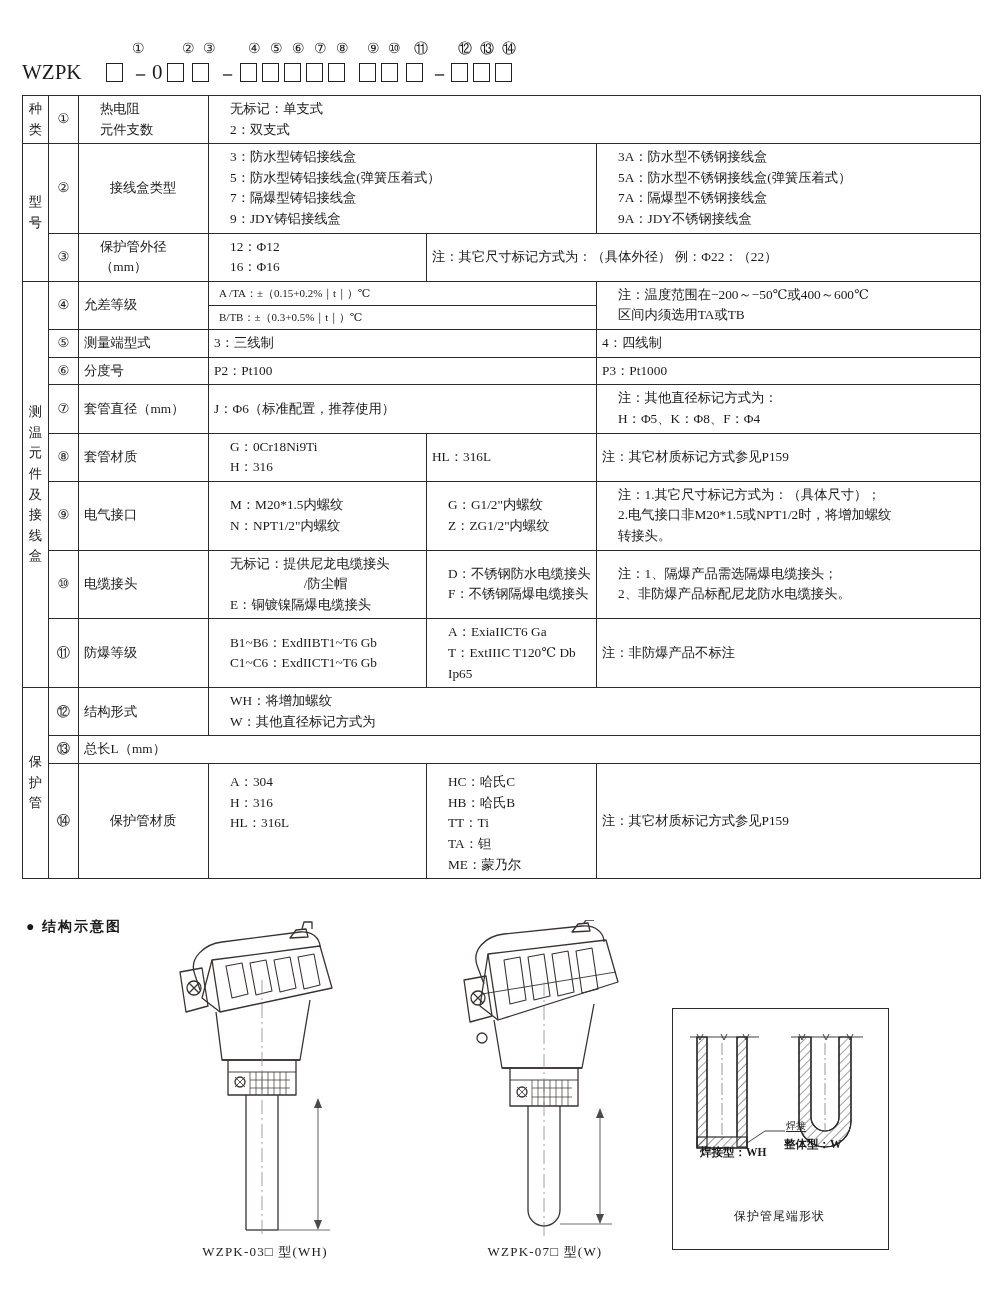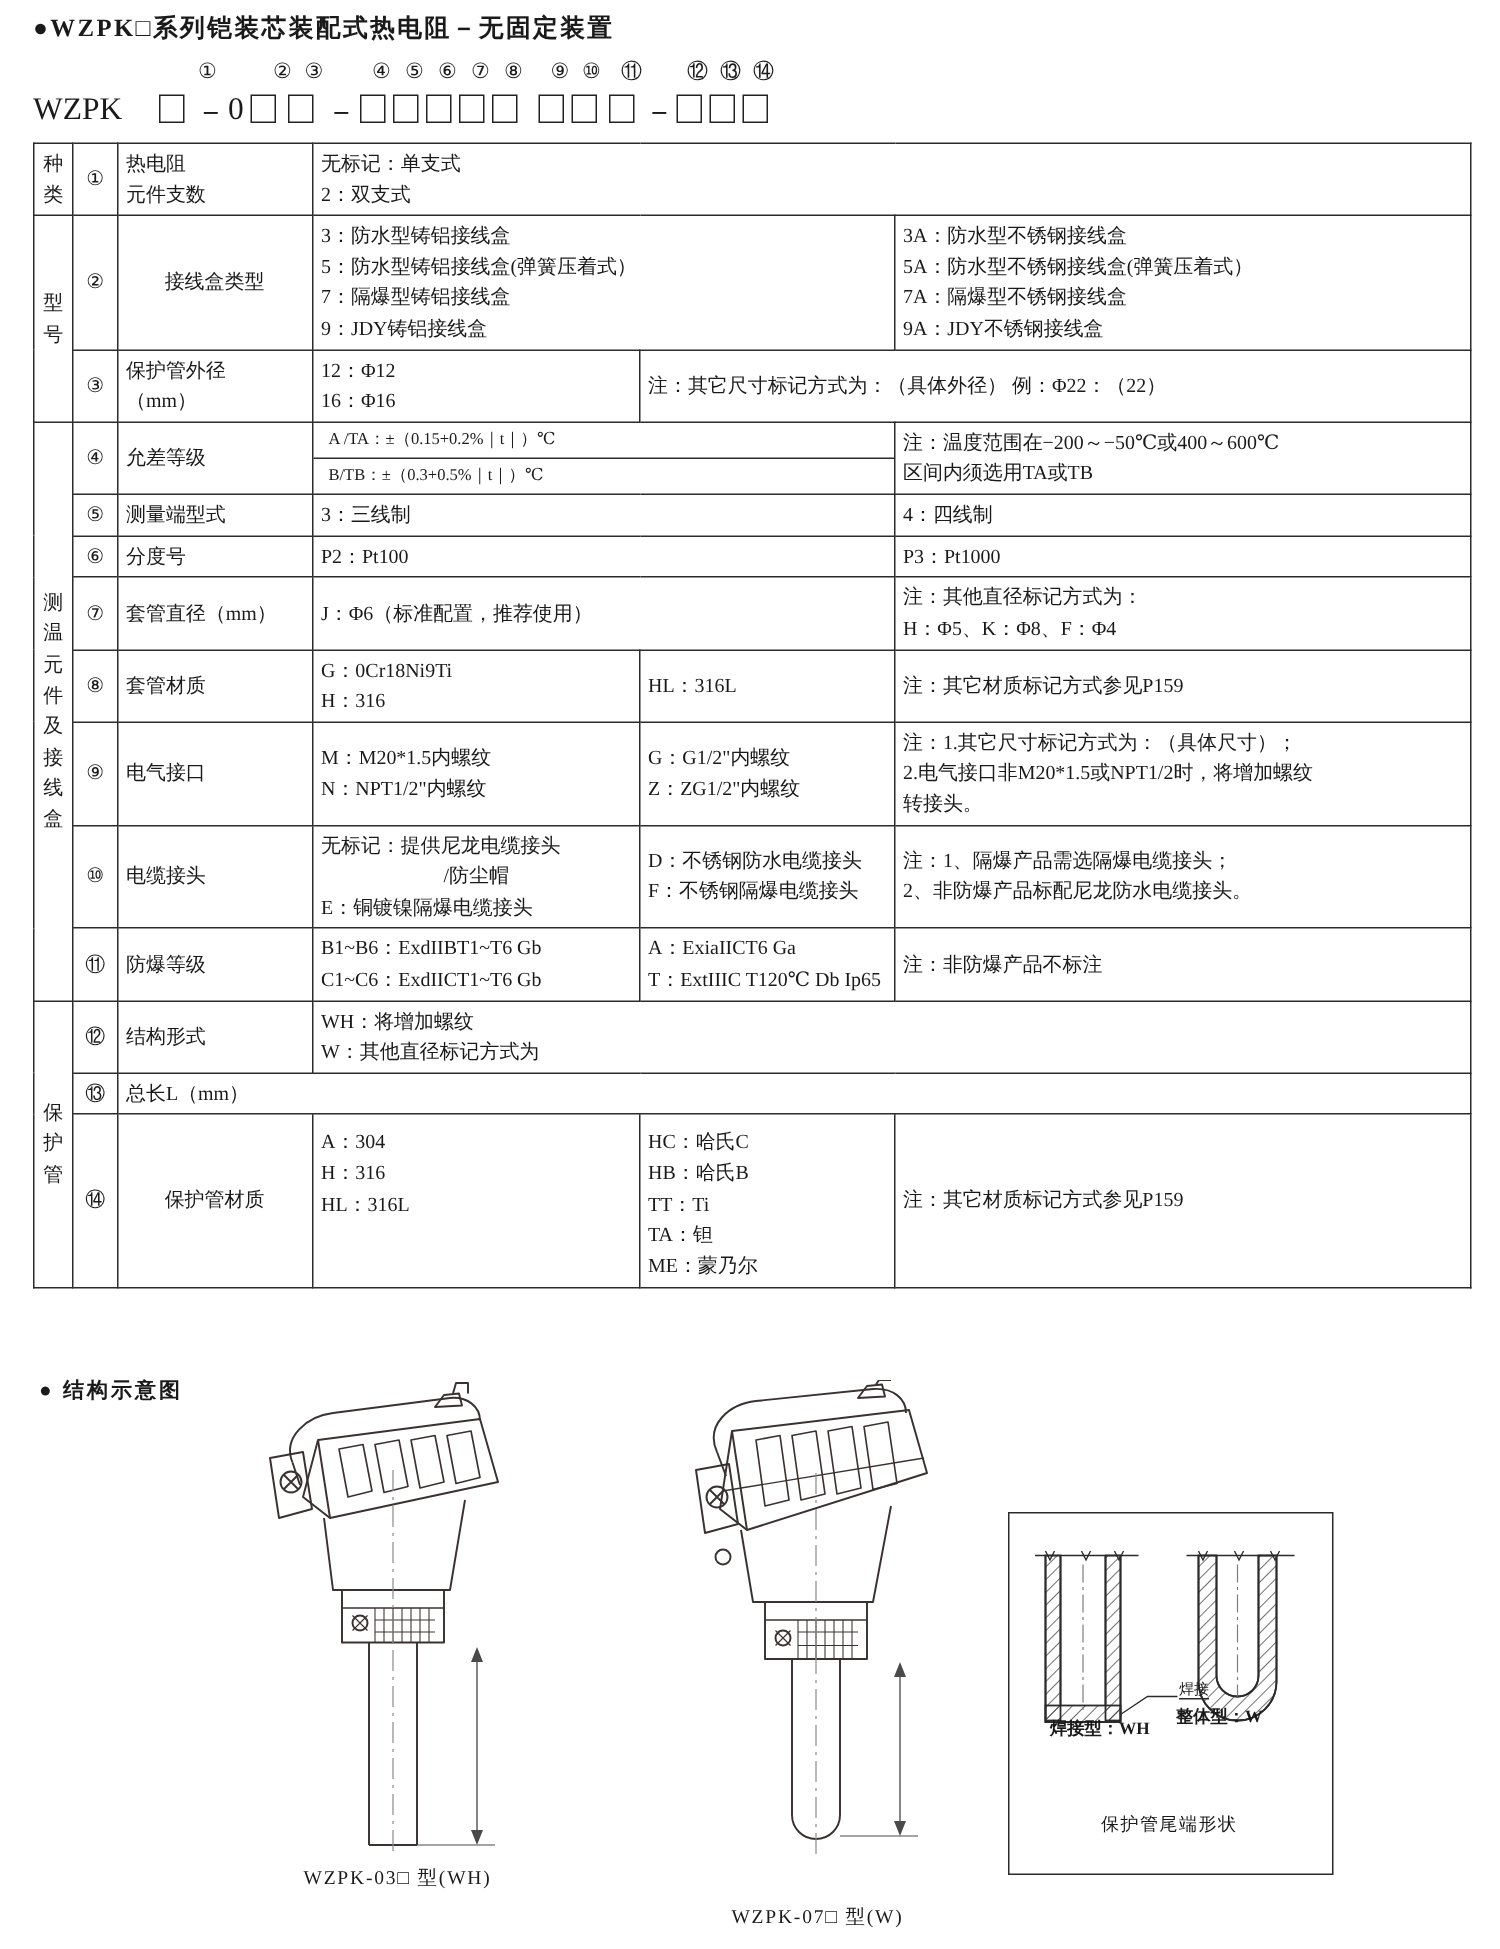--- a/index.html
+++ b/index.html
@@ -53,21 +53,21 @@
     width:26px;text-align:center;font-size:13.3px;
     padding:2px 2px;
     line-height:1.25;
   }
   td.grp span{display:block;}
   td.num{width:30px;text-align:center;font-size:13px;}
   td.nm{width:120px;text-align:left;padding-left:6px;}
   td.nm.ctr{text-align:center;padding-left:4px;}
   td.val{padding-left:10px;}
   td.note{padding-left:10px;}
-  .two-line span{display:block;}
+  .two-line span{display:block;margin-left:16px;}
   .sub{border:none !important;padding:0 !important;}
   table.inner{border-collapse:collapse;width:100%;}
   table.inner td{border:none;border-bottom:1.1px solid #2b2b2b;padding:3px 5px 3px 10px;font-size:11px;}
   table.inner tr:last-child td{border-bottom:none;}
 
   
   .diag-head{
     position:absolute;left:26px;top:918px;
     font-size:14px;font-weight:bold;letter-spacing:2px;
   }
@@ -89,21 +89,20 @@
     text-align:center;font-size:12px;letter-spacing:1px;
   }
   .end-lbl{position:absolute;font-size:11.5px;white-space:nowrap;font-weight:bold;}
   .weld-lbl{position:absolute;font-size:10px;white-space:nowrap;}
 </style>
 </head>
 <body>
 
 <div class="page">
 
-  <div class="title">●WZPK□系列铠装芯装配式热电阻－无固定装置</div>
 
   <div class="codeblock">
     <div class="circ-row">
       <span class="circ" style="left:110px">①</span>
       <span class="circ" style="left:160px">②</span>
       <span class="circ" style="left:181px">③</span>
       <span class="circ" style="left:226px">④</span>
       <span class="circ" style="left:248px">⑤</span>
       <span class="circ" style="left:270px">⑥</span>
       <span class="circ" style="left:292px">⑦</span>
@@ -448,21 +447,21 @@
 
         <path d="M98 186 L98 290 A16 16 0 0 0 130 290 L130 186"></path>
         <path d="M114 62 L114 318" stroke="#8a8a8a" stroke-width="0.8" stroke-dasharray="14 4 2 4"></path>
         <path d="M170 192 L170 302" stroke="#4a4a4a" stroke-width="0.9"></path>
         <path d="M166 198 L170 188 L174 198 Z" fill="#4a4a4a" stroke="none"></path>
         <path d="M166 294 L170 304 L174 294 Z" fill="#4a4a4a" stroke="none"></path>
         <path d="M130 304 L182 304" stroke="#4a4a4a" stroke-width="0.8"></path>
       </g>
     </svg>
   </div>
-  <div class="fig-cap" style="left:430px;top:1269px;width:230px">
+  <div class="fig-cap" style="left:430px;top:1243px;width:230px">
     <span>WZPK-07□ 型(W)</span>
   </div>
 
   <div class="endbox">
     <svg width="213" height="200" viewBox="0 0 213 200" style="display:block">
       <defs>
         <pattern id="hatch" width="6" height="6" patternTransform="rotate(45)" patternUnits="userSpaceOnUse">
           <line x1="0" y1="0" x2="0" y2="6" stroke="#2b2b2b" stroke-width="0.9"></line>
         </pattern>
       </defs>

